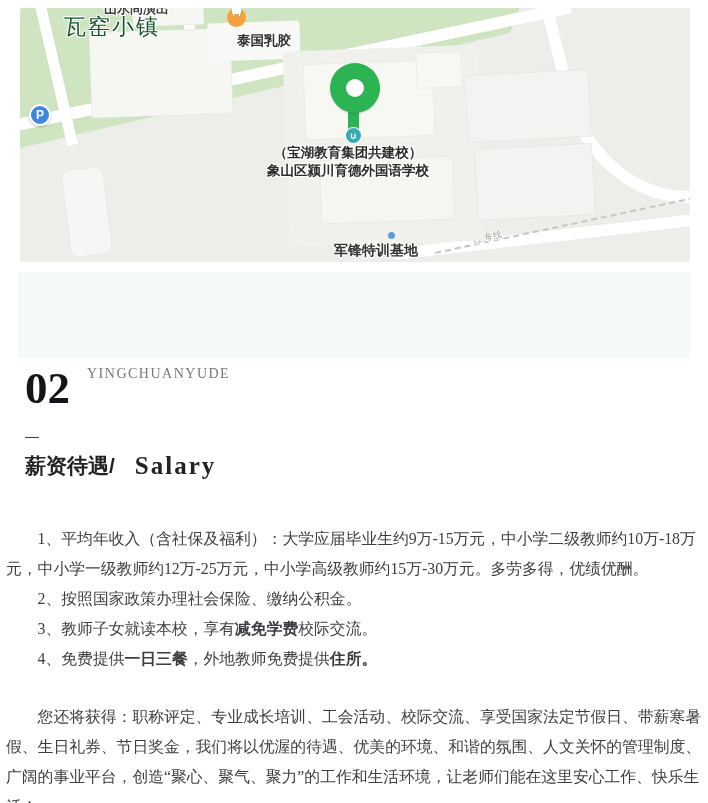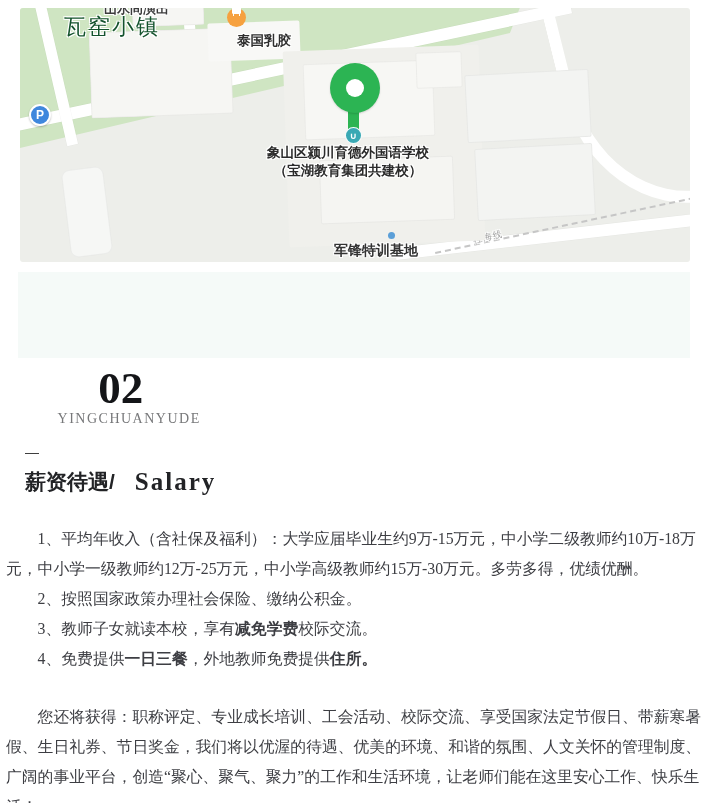--- a/index.html
+++ b/index.html
@@ -55,21 +55,21 @@
   .pin-poi{left:325px;top:119px;width:17px;height:17px;border-radius:50%;
       background:var(--teal,#3aa9b4);border:1.5px solid rgba(255,255,255,.95);
       box-sizing:border-box;color:#fff;font-size:9px;font-weight:bold;display:flex;
       align-items:center;justify-content:center;}
 
   
   #band{position:absolute;left:18px;top:272px;width:672px;height:86px;background:#f5faf8;}
 
   
   #head{position:absolute;left:25px;top:366px;}
-  .num-row{display:flex;align-items:center;flex-direction:column;}
+  .num-row{display:flex;align-items:flex-start;}
   .sec-num{font-family:"Liberation Serif","DejaVu Serif",serif;font-weight:bold;
       font-size:45px;line-height:45px;color:#141518;}
   .sec-tag{font-family:"Liberation Serif","DejaVu Serif",serif;font-size:14px;
       color:#77787a;letter-spacing:1.5px;margin-left:17px;}
   .sec-dash{margin-top:18px;font-size:14px;color:#3f3f3f;line-height:14px;}
   .sec-title{margin-top:9px;display:flex;align-items:center;gap:12px;}
   .title-zh{font-size:21px;font-weight:bold;color:#222326;}
   .title-en{font-family:"Liberation Serif","DejaVu Serif",serif;font-size:25px;
       font-weight:bold;color:#222326;letter-spacing:2px;margin-left:8px;}
 
@@ -124,22 +124,22 @@
     </div>
 
     <div class="pin-stem"></div>
     <div class="pin-head"></div>
     <div class="pin-hole"></div>
     <div class="pin-poi">
       <span>∪</span>
     </div>
 
     <div class="lbl-school halo">
+      <div style="position:static">（宝湖教育集团共建校）</div>
       <div style="position:static">象山区颍川育德外国语学校</div>
-      <div style="position:static">（宝湖教育集团共建校）</div>
     </div>
 
     <div class="base-dot"></div>
     <div class="lbl-base halo">军锋特训基地</div>
   </div>
 
   <div id="band"></div>
 
   <div id="head">
     <div class="num-row">

